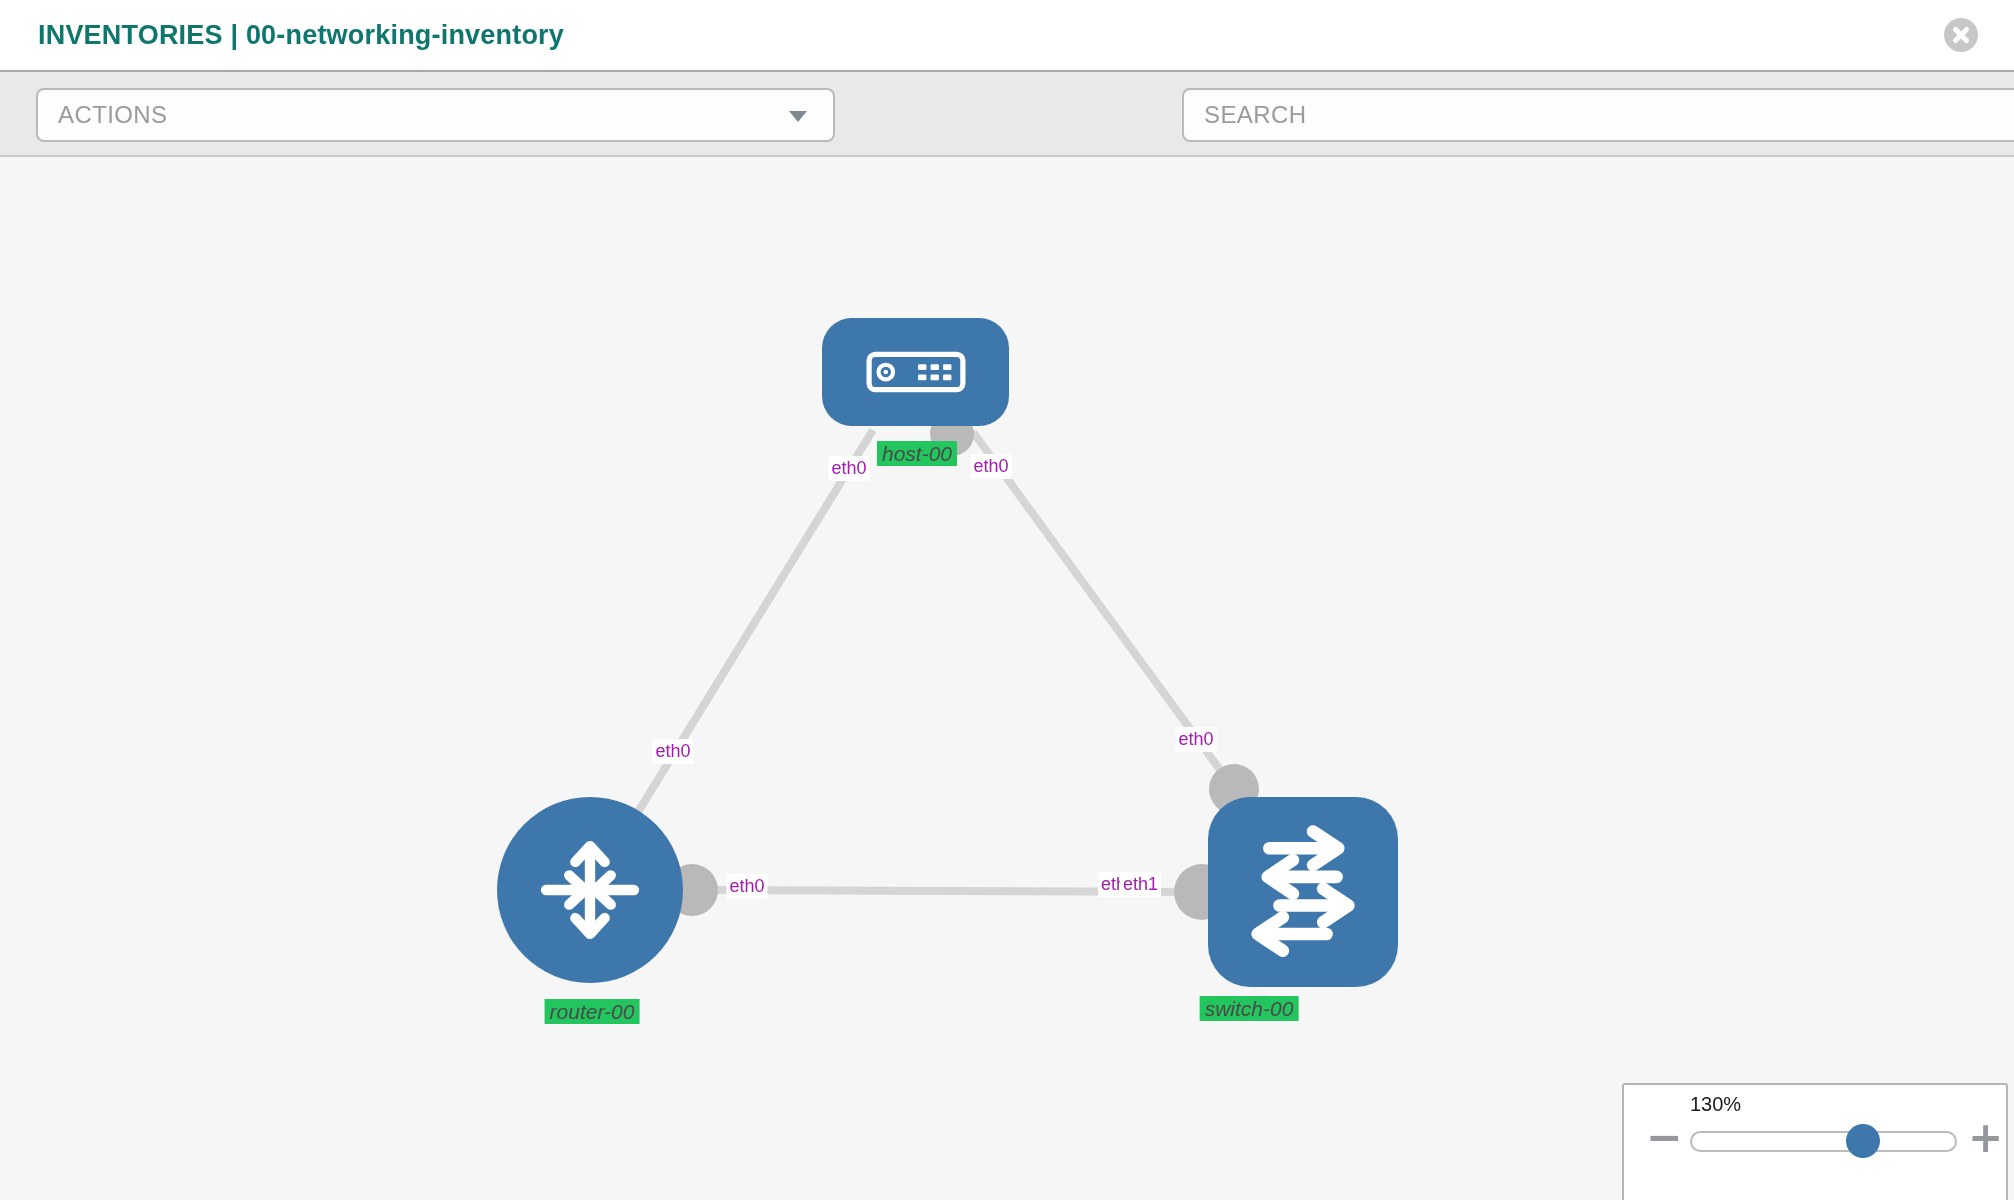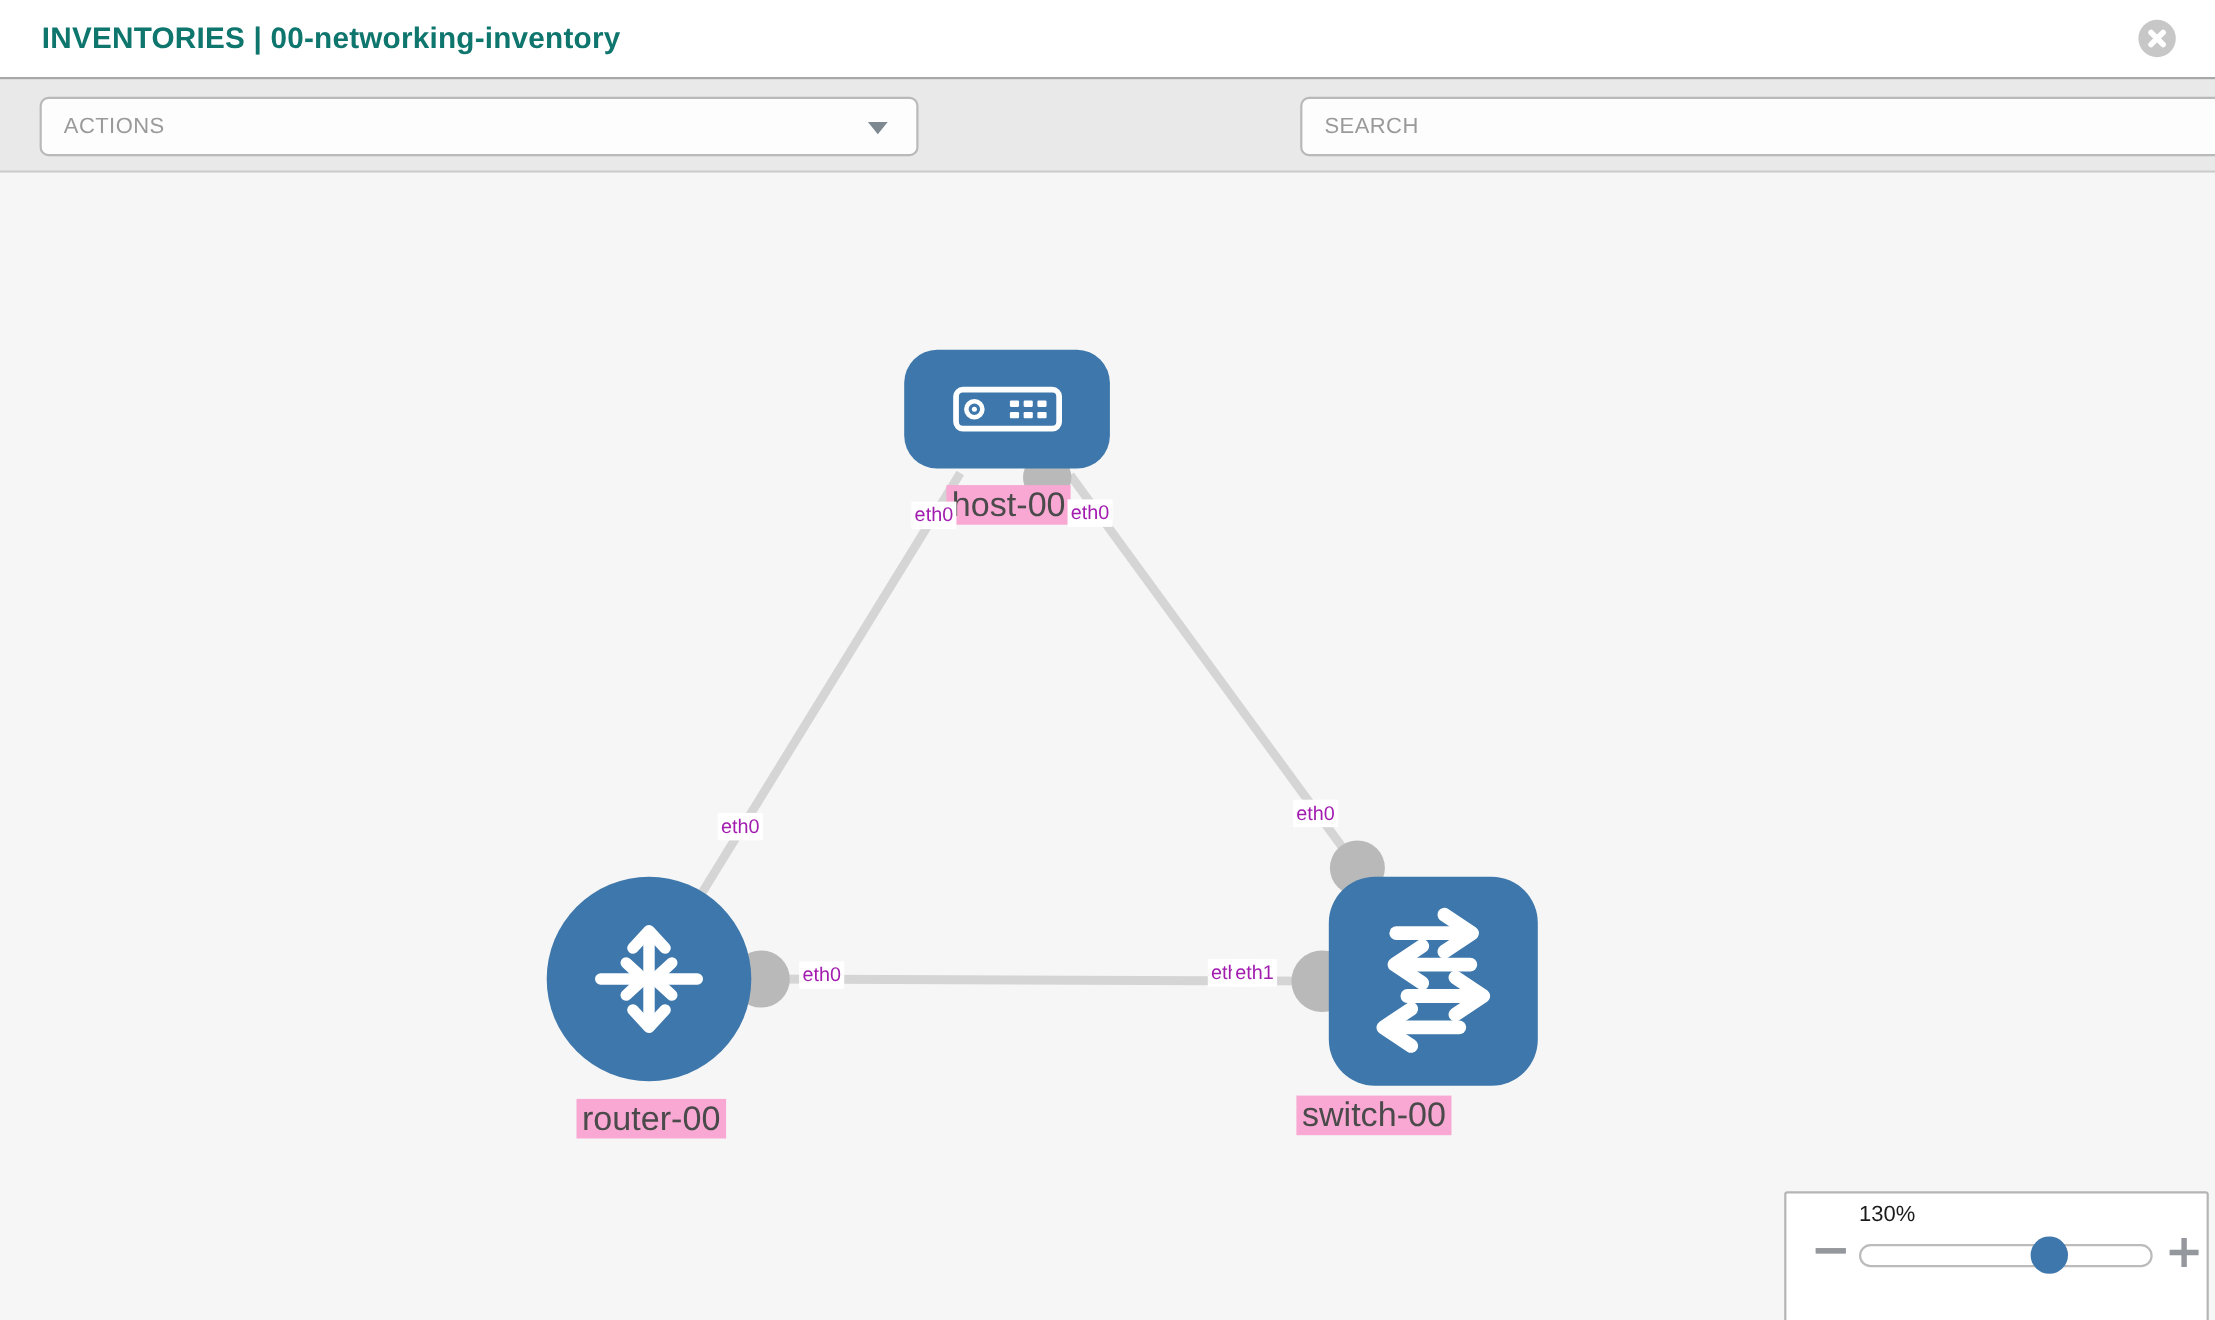--- a/index.html
+++ b/index.html
@@ -23,21 +23,21 @@
   
   .toolbar{
     position:absolute;left:0;top:70px;width:100%;height:87px;background:#e9e9e9;
     border-top:2px solid #a8a8a8;border-bottom:2px solid #cbcbcb;box-sizing:border-box;
   }
   .select{
     position:absolute;top:16px;height:54px;background:#fdfdfd;
     border:2px solid #b9b9b9;border-radius:8px;box-sizing:border-box;
     display:flex;align-items:center;cursor:pointer;
   }
-  .select .ph{font-size:20px;color:#9a9a9a;padding-left:20px;letter-spacing:.4px;}
+  .select .ph{font-size:24px;color:#9a9a9a;padding-left:20px;letter-spacing:.4px;}
   .caret{
     position:absolute;width:0;height:0;top:21px;
     border-left:9px solid transparent;border-right:9px solid transparent;
     border-top:11px solid #7e8890;
   }
   .actions-select{left:36px;width:799px;}
   .actions-select .caret{right:26px;}
   .search-select{left:1182px;width:912px;}
   .search-select .caret{right:24px;}
   .tool-icon{position:absolute;cursor:pointer;}
@@ -48,22 +48,22 @@
   .links-layer{position:absolute;left:0;top:0;}
   .node{
     position:absolute;display:flex;align-items:center;justify-content:center;
     background:var(--node_blue,#3d77ab);cursor:pointer;
   }
   .node-host{left:822px;top:161px;width:187px;height:108px;border-radius:30px;}
   .node-router{left:497px;top:640px;width:186px;height:186px;border-radius:50%;}
   .node-switch{left:1208px;top:640px;width:190px;height:190px;border-radius:42px;}
   .nlabel{
     position:absolute;transform:translateX(-50%);
-    background:#f9a8d4;color:#4a4a4a;font-size:31px;line-height:1.1;
-    padding:1px 5px;white-space:nowrap;
+    background:#22c55e;color:#4a4a4a;font-size:21px;line-height:1.1;
+    padding:1px 5px;white-space:nowrap;font-style:italic;
   }
   .ilabel{
     position:absolute;background:#ffffff;color:#a21caf;
     font-size:18px;line-height:1.15;padding:2px 3px;white-space:nowrap;
   }
   .ilabel.ctr{transform:translateX(-50%);}
   
   .zoom-panel{
     position:absolute;left:1622px;top:1083px;width:386px;height:140px;
     background:#ffffff;border:2px solid #b5b5b5;border-radius:3px;box-sizing:border-box;

